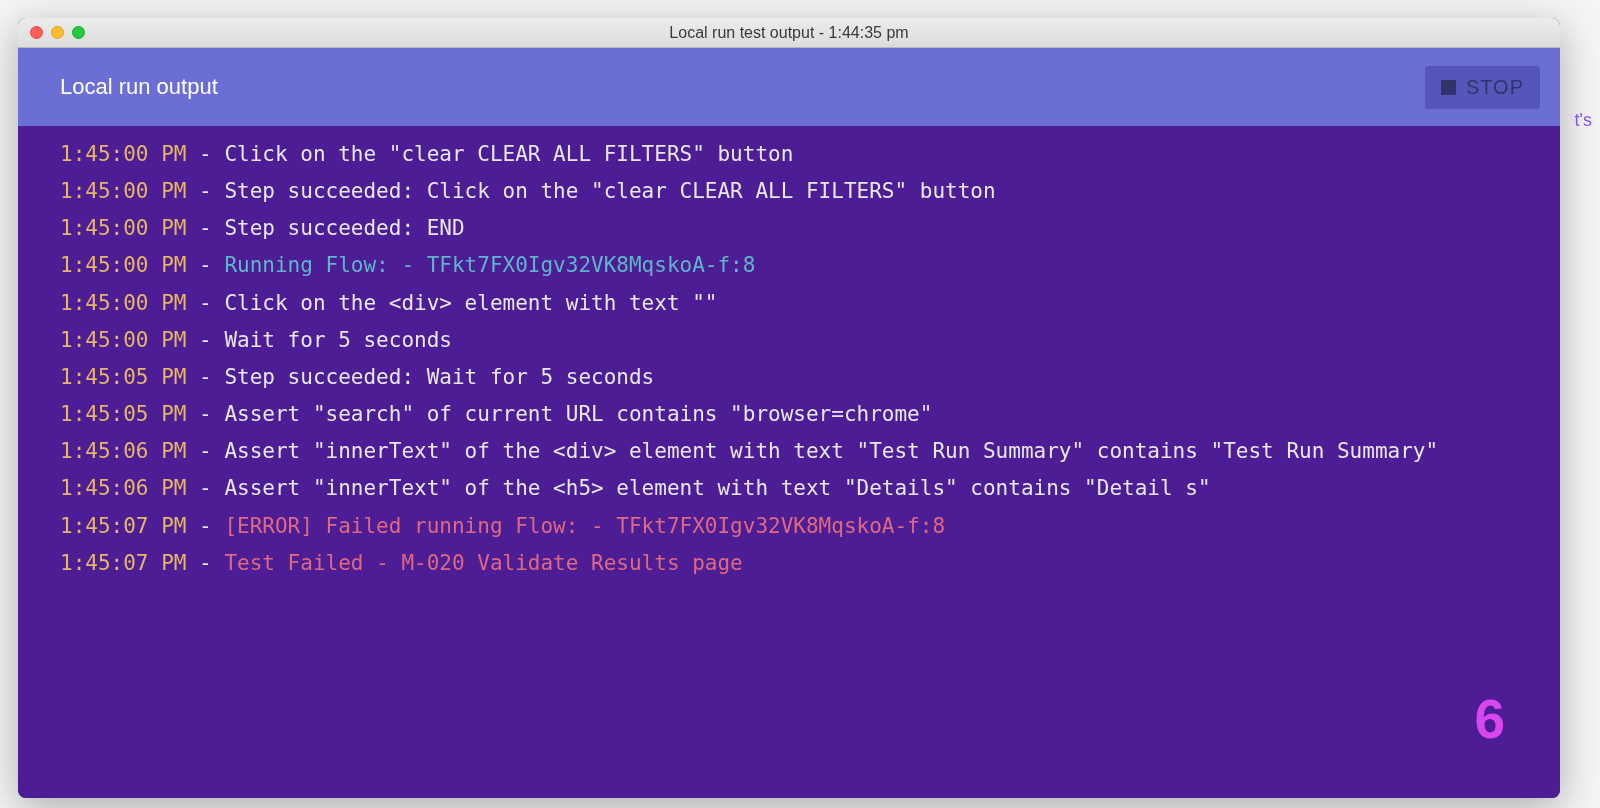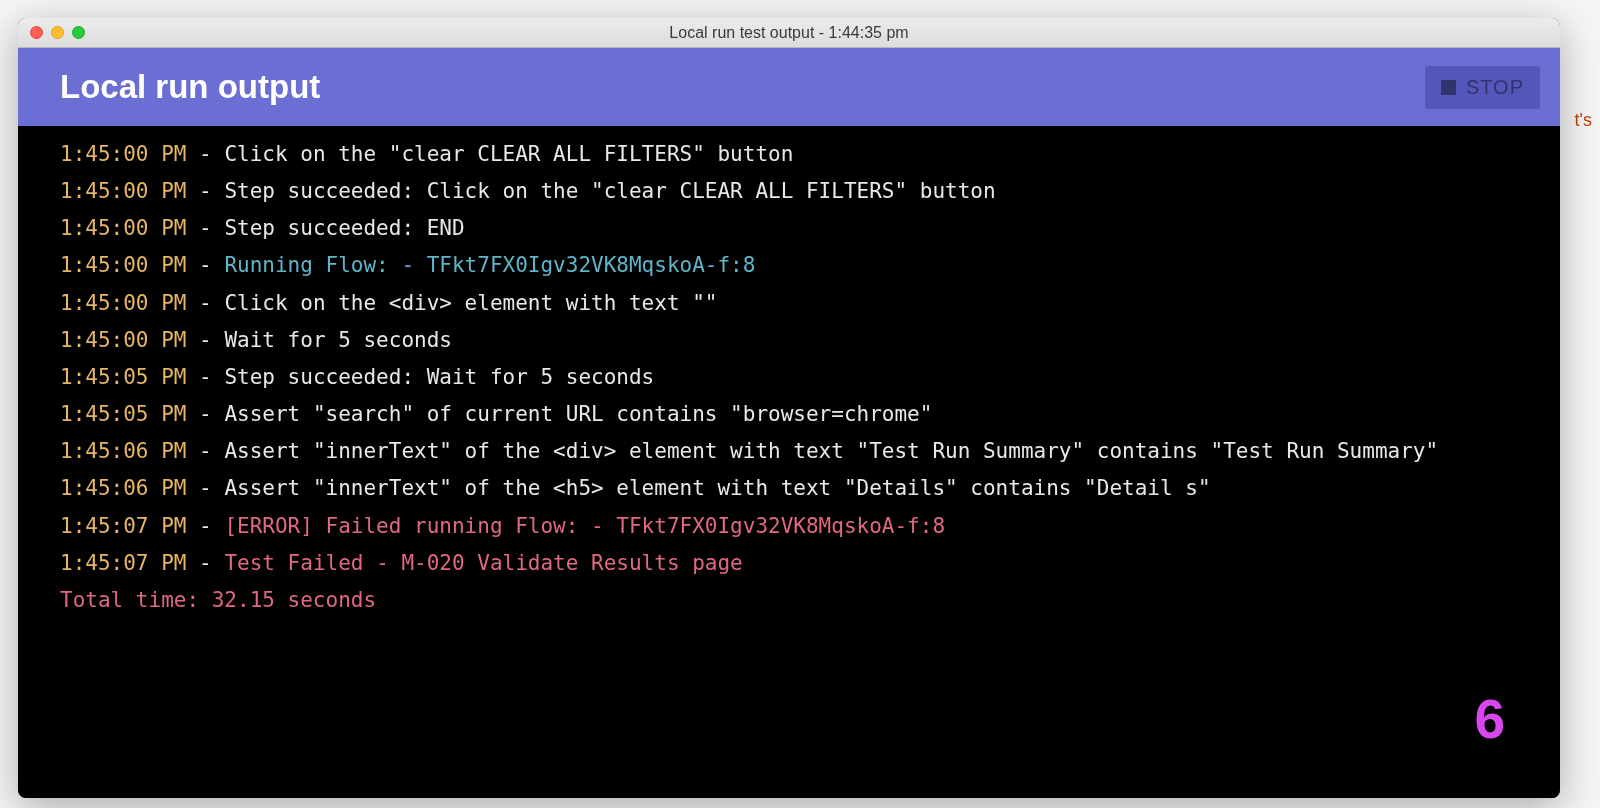--- a/index.html
+++ b/index.html
@@ -57,22 +57,22 @@
     .header-bar {
       background: #6b6ed2;
       height: 78px;
       display: flex;
       align-items: center;
       justify-content: space-between;
       padding: 0 20px 0 42px;
     }
     .header-title {
       color: #fff;
-      font-size: 33px;
-      font-weight: 700;
+      font-size: 22px;
+      font-weight: 400;
     }
     .stop-btn {
       background: #5556b9;
       color: #31346b;
       font-size: 20px;
       font-weight: 500;
       padding: 10px 16px;
       border: none;
       border-radius: 3px;
       display: flex;
@@ -81,21 +81,21 @@
       cursor: pointer;
       letter-spacing: 1px;
     }
     .stop-icon {
       width: 15px;
       height: 15px;
       background: #31346b;
     }
     .console {
       flex: 1;
-      background: #000000;
+      background: #4c1d95;
       padding: 10px 42px 11px 42px;
       font-family: "Menlo", "Consolas", monospace;
       font-size: 21px;
       line-height: 1.77;
       overflow: hidden;
       color: #e8e8ea;
       position: relative;
     }
     .log-line {
       white-space: pre-wrap;
@@ -114,21 +114,21 @@
       bottom: 30px;
       color: #d946ef;
       font-size: 55px;
       font-weight: 700;
       font-family: -apple-system, sans-serif;
     }
     .bg-hint {
       position: absolute;
       right: 8px;
       top: 110px;
-      color: #c2410c;
+      color: #8b5cf6;
       font-size: 18px;
     }
   </style>
 </head>
 <body>
 
 <div class="bg-hint">t's</div>
 
 <div class="window">
   <div class="titlebar">
@@ -155,16 +155,15 @@
       <div class="log-line"><span class="ts">1:45:00 PM</span><span class="sep"> - </span><span class="msg-normal">Step succeeded: END</span></div>
       <div class="log-line"><span class="ts">1:45:00 PM</span><span class="sep"> - </span><span class="msg-flow">Running Flow: - TFkt7FX0Igv32VK8MqskoA-f:8</span></div>
       <div class="log-line"><span class="ts">1:45:00 PM</span><span class="sep"> - </span><span class="msg-normal">Click on the &lt;div&gt; element with text ""</span></div>
       <div class="log-line"><span class="ts">1:45:00 PM</span><span class="sep"> - </span><span class="msg-normal">Wait for 5 seconds</span></div>
       <div class="log-line"><span class="ts">1:45:05 PM</span><span class="sep"> - </span><span class="msg-normal">Step succeeded: Wait for 5 seconds</span></div>
       <div class="log-line"><span class="ts">1:45:05 PM</span><span class="sep"> - </span><span class="msg-normal">Assert "search" of current URL contains "browser=chrome"</span></div>
       <div class="log-line"><span class="ts">1:45:06 PM</span><span class="sep"> - </span><span class="msg-normal">Assert "innerText" of the &lt;div&gt; element with text "Test Run Summary" contains "Test Run Summary"</span></div>
       <div class="log-line"><span class="ts">1:45:06 PM</span><span class="sep"> - </span><span class="msg-normal">Assert "innerText" of the &lt;h5&gt; element with text "Details" contains "Detail s"</span></div>
       <div class="log-line"><span class="ts">1:45:07 PM</span><span class="sep"> - </span><span class="msg-error">[ERROR] Failed running Flow: - TFkt7FX0Igv32VK8MqskoA-f:8</span></div>
       <div class="log-line"><span class="ts">1:45:07 PM</span><span class="sep"> - </span><span class="msg-failed">Test Failed - M-020 Validate Results page</span></div>
-      <div class="log-line total-time">Total time: 32.15 seconds</div>
       <div class="annotation-6">6</div>
   </div>
 </div>
 
 </body></html>

